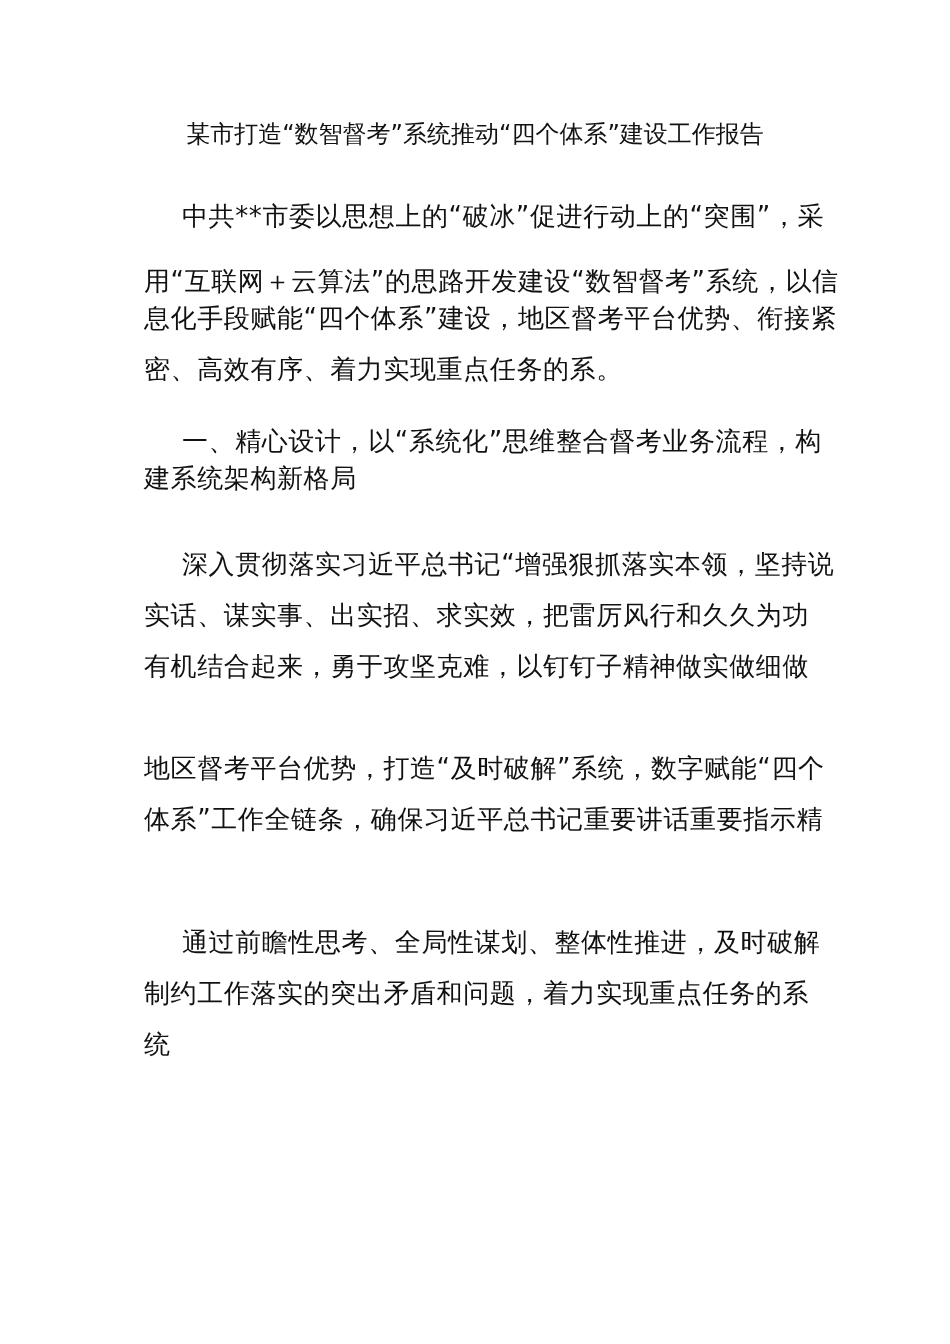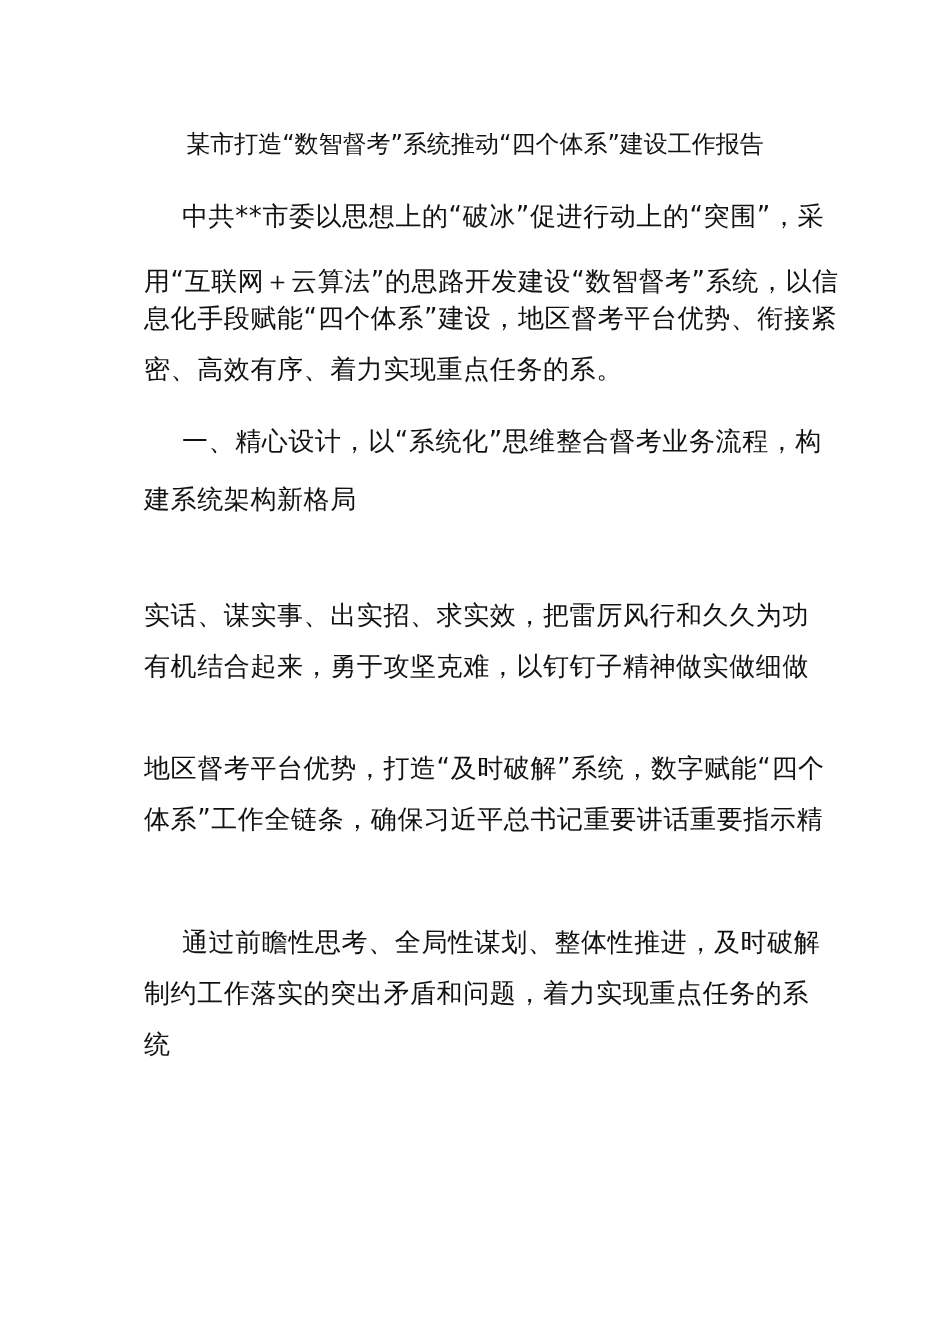--- a/index.html
+++ b/index.html
@@ -20,21 +20,21 @@
       left: 0;
       top: 0;
       width: 950px;
       height: 1344px;
       background: #ffffff;
     }
     .title {
       position: absolute;
       left: 0;
       width: 950px;
-      top: 126px;
+      top: 116px;
       text-align: center;
       font-size: 24px;
       line-height: 36px;
       white-space: nowrap;
       letter-spacing: 0px;
     }
     .line {
       position: absolute;
       left: 144px;
       font-size: 26px;
@@ -52,22 +52,23 @@
 <div class="page">
 
   <div class="title">某市打造“数智督考”系统推动“四个体系”建设工作报告</div>
 
   <div class="line indent" style="top:198px;">中共**市委以思想上的“破冰”促进行动上的“突围”，采</div>
   <div class="line" style="top:249px;margin-top:14px;">用“互联网＋云算法”的思路开发建设“数智督考”系统，以信</div>
   <div class="line" style="top:300px;">息化手段赋能“四个体系”建设，地区督考平台优势、衔接紧</div>
   <div class="line" style="top:351px;">密、高效有序、着力实现重点任务的系。</div>
 
   <div class="line indent" style="top:423px;">一、精心设计，以“系统化”思维整合督考业务流程，构</div>
-  <div class="line" style="top:482px;font-family:Liberation Serif, serif;">建系统架构新格局</div>
+  <div class="line" style="top:460px;">建系统架构新格局</div>
 
+  <div class="line indent" style="top:546px;">深入贯彻落实习近平总书记“增强狠抓落实本领，坚持说</div>
   <div class="line" style="top:597px;">实话、谋实事、出实招、求实效，把雷厉风行和久久为功</div>
   <div class="line" style="top:648px;">有机结合起来，勇于攻坚克难，以钉钉子精神做实做细做</div>
   <div class="line" style="top:750px;">地区督考平台优势，打造“及时破解”系统，数字赋能“四个</div>
   <div class="line" style="top:801px;">体系”工作全链条，确保习近平总书记重要讲话重要指示精</div>
 
   <div class="line indent" style="top:924px;">通过前瞻性思考、全局性谋划、整体性推进，及时破解</div>
   <div class="line" style="top:975px;">制约工作落实的突出矛盾和问题，着力实现重点任务的系</div>
   <div class="line" style="top:1026px;">统</div>
 
 </div>

